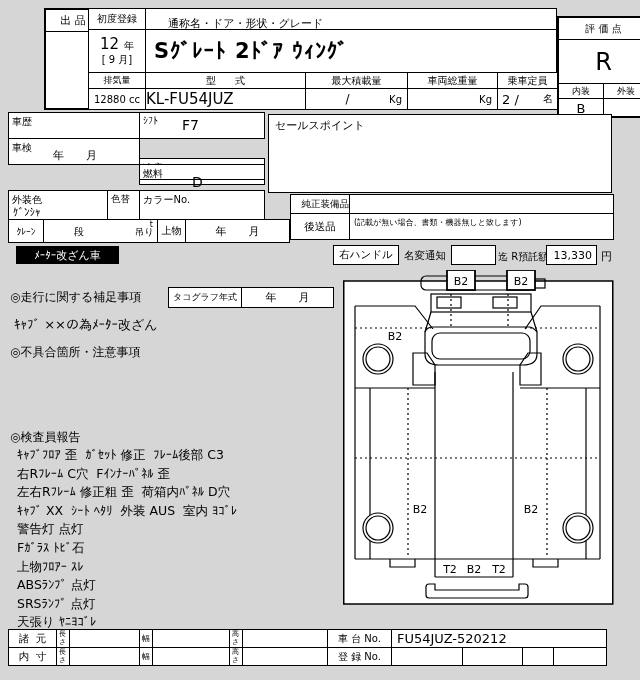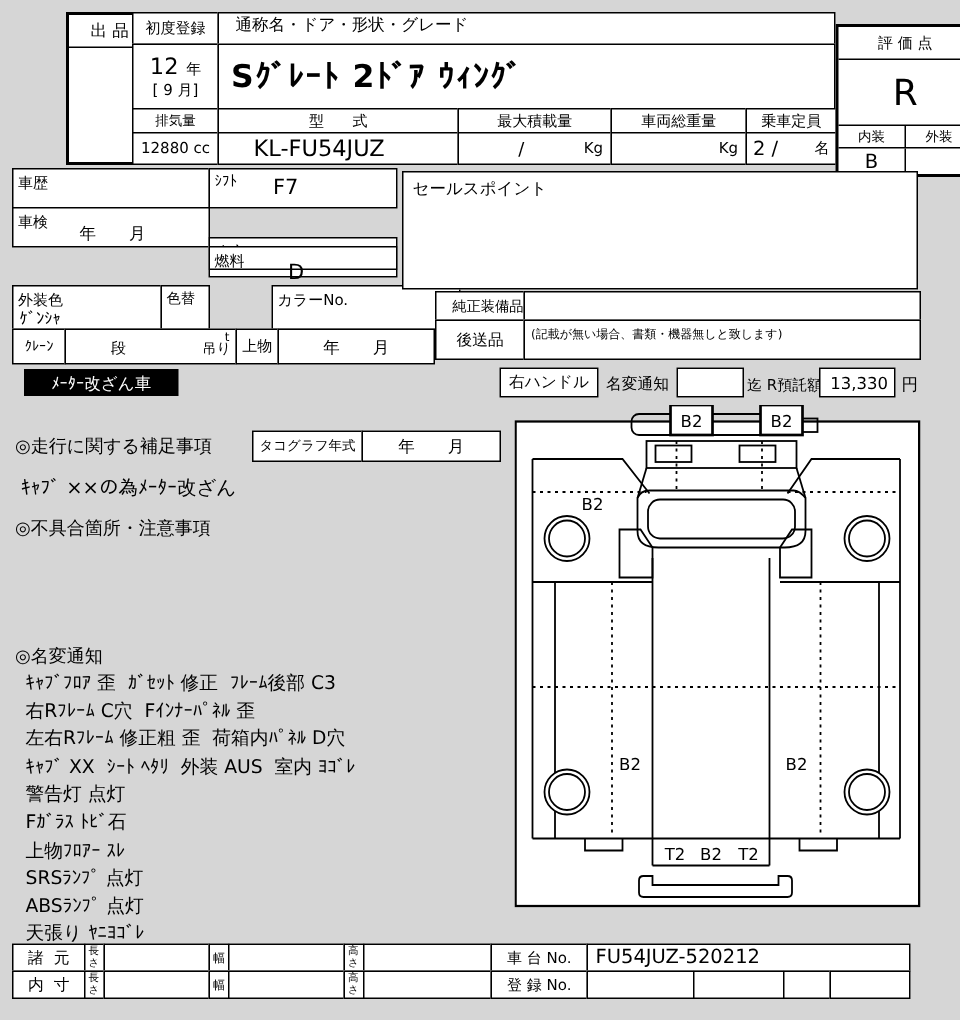--- a/index.html
+++ b/index.html
@@ -36,39 +36,39 @@
     <div style="text-align:center;padding-top:4px;"><span class="fs15">12</span> <span class="fs10">年</span></div>
     <div class="fs10" style="text-align:center;">[ 9 月]</div>
   </div>
   <div class="cell ctr fs9" style="left:88px;top:72px;width:58px;height:17px;">
       <span>排気量</span>
     </div>
   <div class="cell ctr fs10" style="left:88px;top:88px;width:58px;height:22px;">
       <span>12880 cc</span>
     </div>
 
-  <div class="cell fs11" style="left:145px;top:8px;width:412px;height:24px;display:flex;align-items:flex-start;padding-left:11px;">
+  <div class="cell fs11" style="left:145px;top:8px;width:412px;height:24px;display:flex;align-items:flex-end;padding-left:22px;">
       <span>通称名・ドア・形状・グレード</span>
     </div>
   <div class="cell" style="left:145px;top:29px;width:412px;height:44px;display:flex;align-items:center;padding-left:8px;font-size:21px;font-weight:bold;letter-spacing:1px;">
       <span>Sｸﾞﾚｰﾄ 2ﾄﾞｱ ｳｨﾝｸﾞ</span>
     </div>
 
   <div class="cell ctr fs10 pre" style="left:145px;top:72px;width:161px;height:17px;"><span>型      式</span></div>
   <div class="cell ctr fs10" style="left:305px;top:72px;width:103px;height:17px;">
       <span>最大積載量</span>
     </div>
   <div class="cell ctr fs10" style="left:407px;top:72px;width:91px;height:17px;">
       <span>車両総重量</span>
     </div>
   <div class="cell ctr fs10" style="left:497px;top:72px;width:61px;height:17px;">
       <span>乗車定員</span>
     </div>
 
-  <div class="cell fs15" style="left:145px;top:88px;width:161px;height:22px;display:flex;align-items:center;padding-left:23px;">
+  <div class="cell fs15" style="left:145px;top:88px;width:161px;height:22px;display:flex;align-items:center;padding-left:0;">
       <span>KL-FU54JUZ</span>
     </div>
   <div class="cell" style="left:305px;top:88px;width:103px;height:22px;display:flex;align-items:center;">
     <span class="fs12" style="flex:1;text-align:center;">/</span>
     <span class="fs10" style="padding-right:5px;">Kg</span>
   </div>
   <div class="cell" style="left:407px;top:88px;width:91px;height:22px;display:flex;align-items:center;justify-content:flex-end;">
     <span class="fs10" style="padding-right:5px;">Kg</span>
   </div>
   <div class="cell" style="left:497px;top:88px;width:61px;height:22px;display:flex;align-items:center;">
@@ -120,21 +120,21 @@
     <span class="lblTL">燃料</span>
     <span class="fs14" style="position:absolute;left:52px;top:9px;">D</span>
   </div>
   <div class="cell" style="left:8px;top:190px;width:100px;height:30px;">
     <span class="lblTL">外装色</span>
     <span class="fs11" style="position:absolute;left:4px;top:15px;">ｹﾞﾝｼｬ</span>
   </div>
   <div class="cell" style="left:107px;top:190px;width:33px;height:30px;">
       <span class="lblTL" style="font-size:9.5px;">色替</span>
     </div>
-  <div class="cell" style="left:139px;top:190px;width:126px;height:30px;margin-left:42px;">
+  <div class="cell" style="left:139px;top:190px;width:126px;height:30px;">
       <span class="lblTL">カラーNo.</span>
     </div>
 
   <div class="cell ctr" style="left:8px;top:219px;width:36px;height:24px;font-size:9.5px;">
       <span>ｸﾚｰﾝ</span>
     </div>
   <div class="cell" style="left:43px;top:219px;width:115px;height:24px;">
     <span class="fs10" style="position:absolute;left:30px;bottom:3px;">段</span>
     <span style="position:absolute;right:4px;top:1px;font-size:8px;text-align:right;line-height:8px;">t</span>
     <span style="position:absolute;right:3px;bottom:3px;font-size:9.5px;">吊り</span>
@@ -173,32 +173,32 @@
     </div>
   <span class="txt fs11" style="left:601px;top:249px;">円</span>
 
   <span class="txt fs12" style="left:10px;top:289px;">◎走行に関する補足事項</span>
   <div class="cell ctr" style="left:168px;top:287px;width:74px;height:21px;font-size:9px;">
       <span>タコグラフ年式</span>
     </div>
   <div class="cell ctr fs11 pre" style="left:241px;top:287px;width:93px;height:21px;"><span>年　　月</span></div>
   <span class="txt fs13" style="left:14px;top:316px;">ｷｬﾌﾞ ××の為ﾒｰﾀｰ改ざん</span>
   <span class="txt fs12" style="left:10px;top:344px;">◎不具合箇所・注意事項</span>
-  <span class="txt fs12" style="left:10px;top:429px;">◎名変通知</span>
+  <span class="txt fs12" style="left:10px;top:429px;">◎検査員報告</span>
 
   <div class="txt" style="left:17px;top:446px;width:320px;">
     <div class="rline">ｷｬﾌﾞﾌﾛｱ 歪  ｶﾞｾｯﾄ 修正  ﾌﾚｰﾑ後部 C3</div>
     <div class="rline">右Rﾌﾚｰﾑ C穴  Fｲﾝﾅｰﾊﾟﾈﾙ 歪</div>
     <div class="rline">左右Rﾌﾚｰﾑ 修正粗 歪  荷箱内ﾊﾟﾈﾙ D穴</div>
     <div class="rline">ｷｬﾌﾞ XX  ｼｰﾄ ﾍﾀﾘ  外装 AUS  室内 ﾖｺﾞﾚ</div>
     <div class="rline">警告灯 点灯</div>
     <div class="rline">Fｶﾞﾗｽ ﾄﾋﾞ石</div>
     <div class="rline">上物ﾌﾛｱｰ ｽﾚ</div>
+    <div class="rline">ABSﾗﾝﾌﾟ 点灯</div>
     <div class="rline">SRSﾗﾝﾌﾟ 点灯</div>
-    <div class="rline">ABSﾗﾝﾌﾟ 点灯</div>
     <div class="rline">天張り ﾔﾆﾖｺﾞﾚ</div>
   </div>
 
   <svg style="position:absolute;left:343px;top:270px;" width="271" height="340" viewBox="0 0 271 340">
 
     <rect x="0.75" y="11" width="269" height="323" fill="#fff" stroke="#000" stroke-width="1.5"></rect>
     <g fill="none" stroke="#000" stroke-width="1.2">
 
       <rect x="78" y="6" width="112" height="14" rx="5"></rect>
       <rect x="190" y="9" width="12" height="9"></rect>

